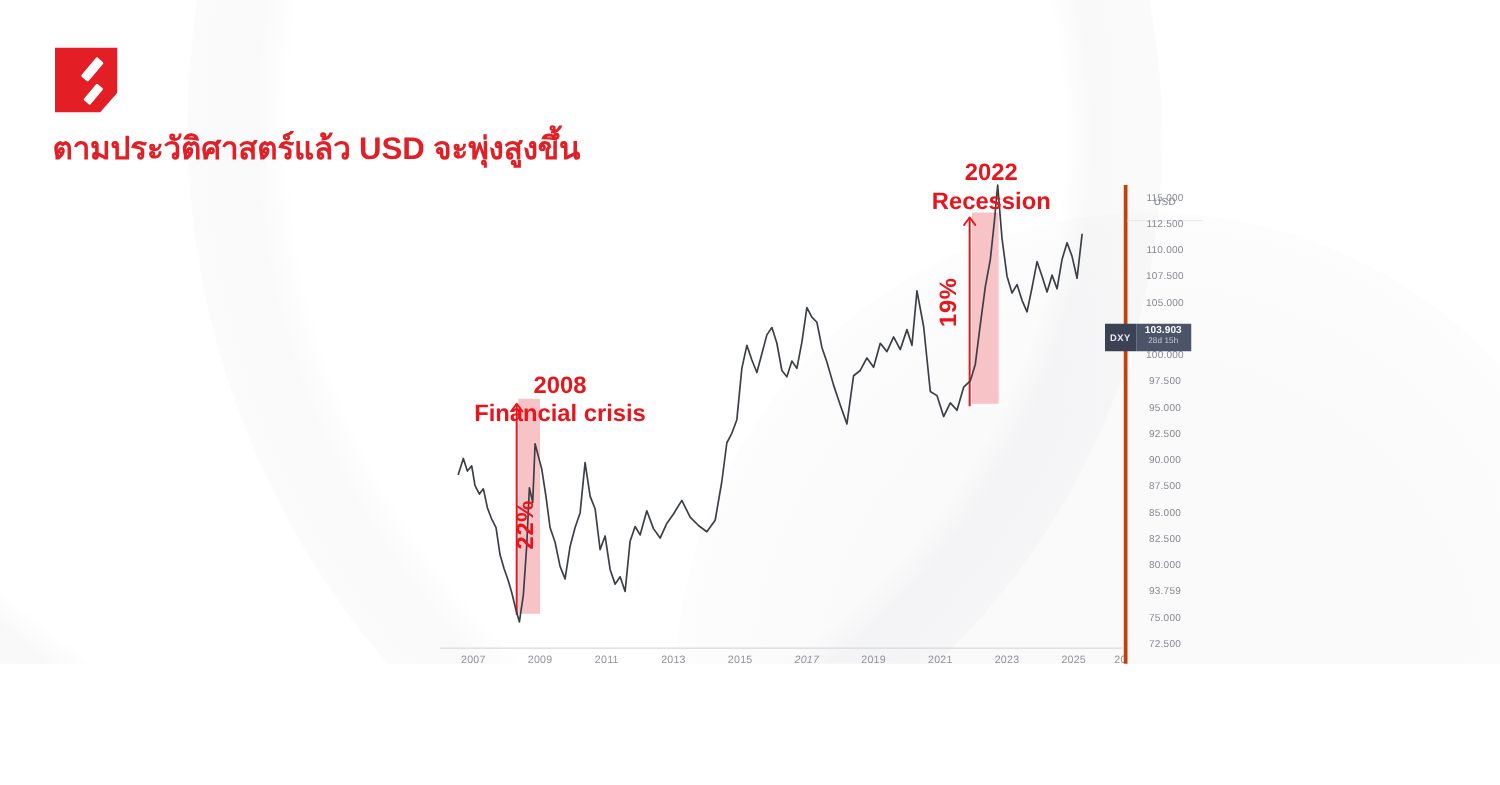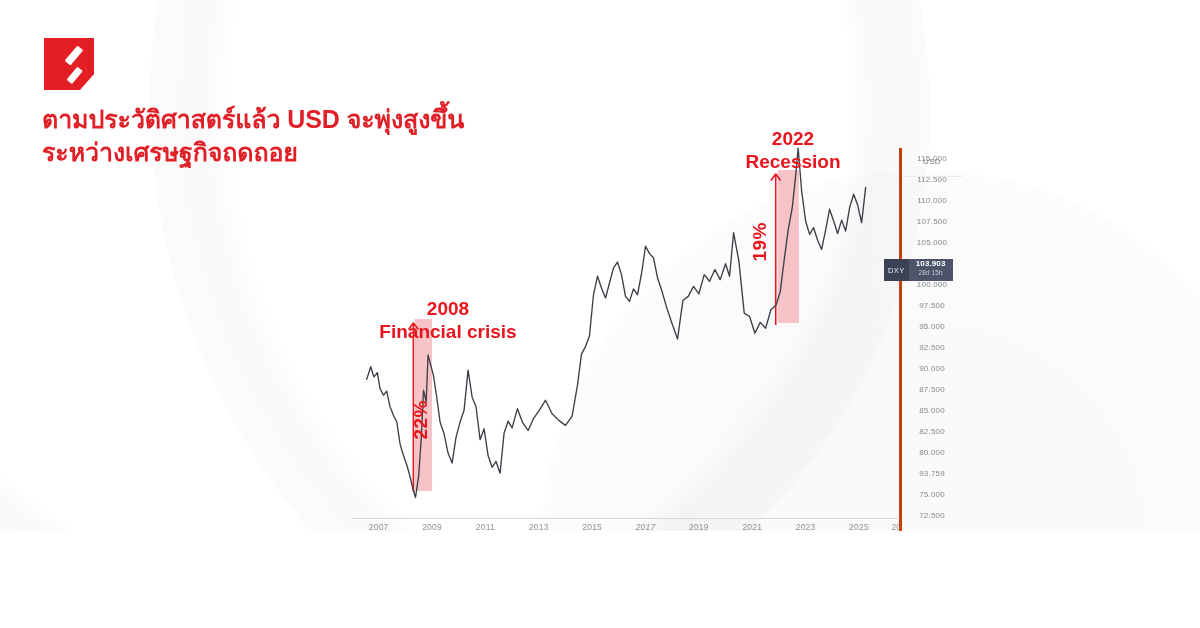--- a/index.html
+++ b/index.html
@@ -150,21 +150,21 @@
     position: absolute;
     left: -18px; top: 111px;
     display: flex;
     align-items: stretch;
     height: 22px;
   }
   .badge-sym {
     background: #3b4254;
     color: #e9ebf0;
     font-size: 7.5px;
-    font-weight: normal;
+    font-weight: bold;
     letter-spacing: 0.4px;
     padding: 0 4px;
     display: flex; align-items: center;
   }
   .badge-val {
     background: #4b5468;
     color: #ffffff;
     padding: 1px 5px 1px 5px;
     display: flex;
     flex-direction: column;
@@ -187,21 +187,20 @@
   <div class="logo">
     <svg width="50" height="52" viewBox="0 0 50 52" xmlns="http://www.w3.org/2000/svg">
       <path d="M0 0 H50 V36 L36 52 H0 Z" fill="#e31e24"></path>
       <rect x="26.5" y="7.5" width="7.5" height="20" rx="1.2" fill="#ffffff" transform="rotate(40 30 17)"></rect>
       <rect x="27.5" y="29" width="7" height="17" rx="1.2" fill="#ffffff" transform="rotate(40 31 37)"></rect>
     </svg>
   </div>
 
   <div class="headline">
     <span class="headline-line">ตามประวัติศาสตร์แล้ว USD จะพุ่งสูงขึ้น</span>
-    <span class="headline-line">ระหว่างเศรษฐกิจถดถอย</span>
   </div>
 
   <div class="chart-area">
     <svg class="chart-svg" id="chart-svg" width="560" height="400" viewBox="0 0 560 400" xmlns="http://www.w3.org/2000/svg">
       <g id="bands">
           <rect x="74.70487804877806" y="199" width="17.34390243902682" height="172" fill="#f7b9bd" opacity="0.85"></rect>
           <rect x="437.5926829268305" y="50" width="21.34634146341341" height="153" fill="#f7b9bd" opacity="0.85"></rect>
         </g>
       <g id="arrows">
           <line x1="73.37073170731585" x2="73.37073170731585" y1="203" y2="372" stroke="#e8151d" stroke-width="1.6"></line>

